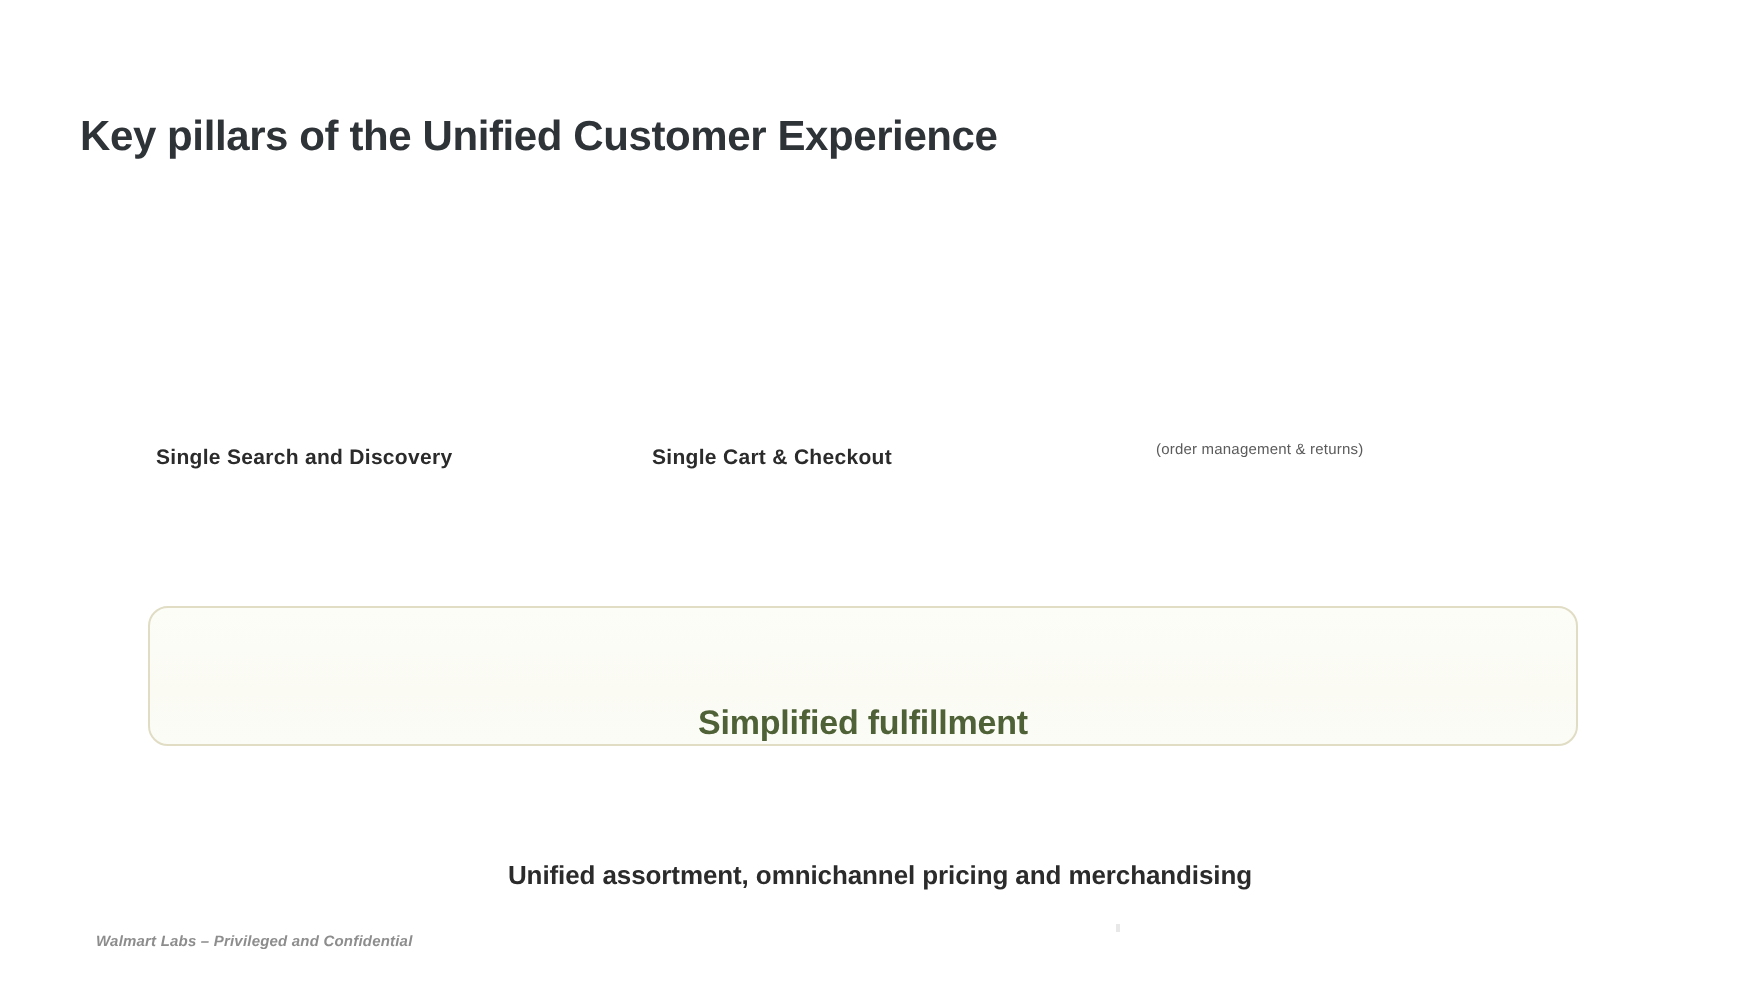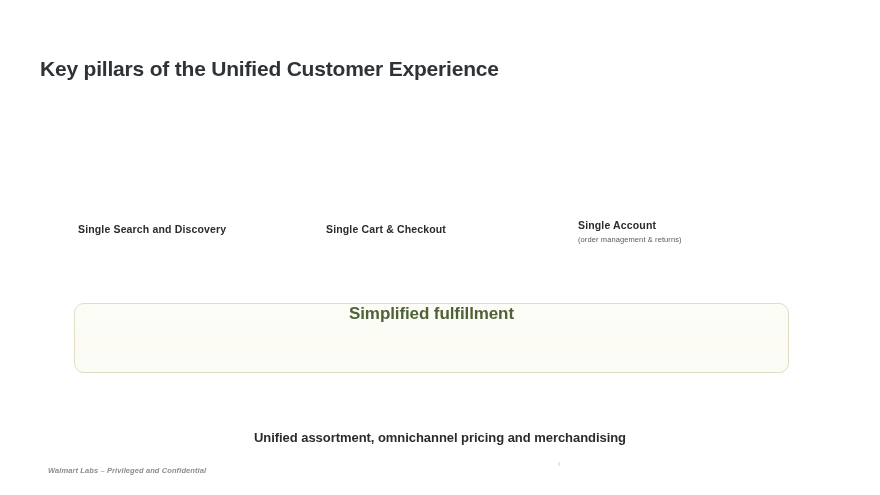--- a/index.html
+++ b/index.html
@@ -103,21 +103,21 @@
     position: absolute;
     left: 74px;
     top: 303px;
     width: 715px;
     height: 70px;
     box-sizing: border-box;
     border: 1px solid #e0ddc4;
     border-radius: 10px;
     background: linear-gradient(to bottom, #fdfdf8 0%, #fbfbf4 60%, #fcfcf7 100%);
     display: flex;
-    align-items: flex-start;
+    align-items: flex-end;
     justify-content: center;
   }
   .fulfillment-label {
     font-size: 17px;
     font-weight: bold;
     color: #4f6136;
     letter-spacing: -0.1px;
     white-space: nowrap;
   }
 
@@ -170,21 +170,20 @@
 
     <div class="pillar pillar-1">
       <div class="pillar-label">Single Search and Discovery</div>
     </div>
 
     <div class="pillar pillar-2">
       <div class="pillar-label">Single Cart &amp; Checkout</div>
     </div>
 
     <div class="pillar pillar-3">
-      <div class="pillar-label">Single Account</div>
       <div class="pillar-sub">(order management &amp; returns)</div>
     </div>
 
   </div>
 
   <div class="fulfillment-box">
     <span class="fulfillment-label">Simplified fulfillment</span>
   </div>
 
   <div class="bottom-statement">Unified assortment, omnichannel pricing and merchandising</div>

